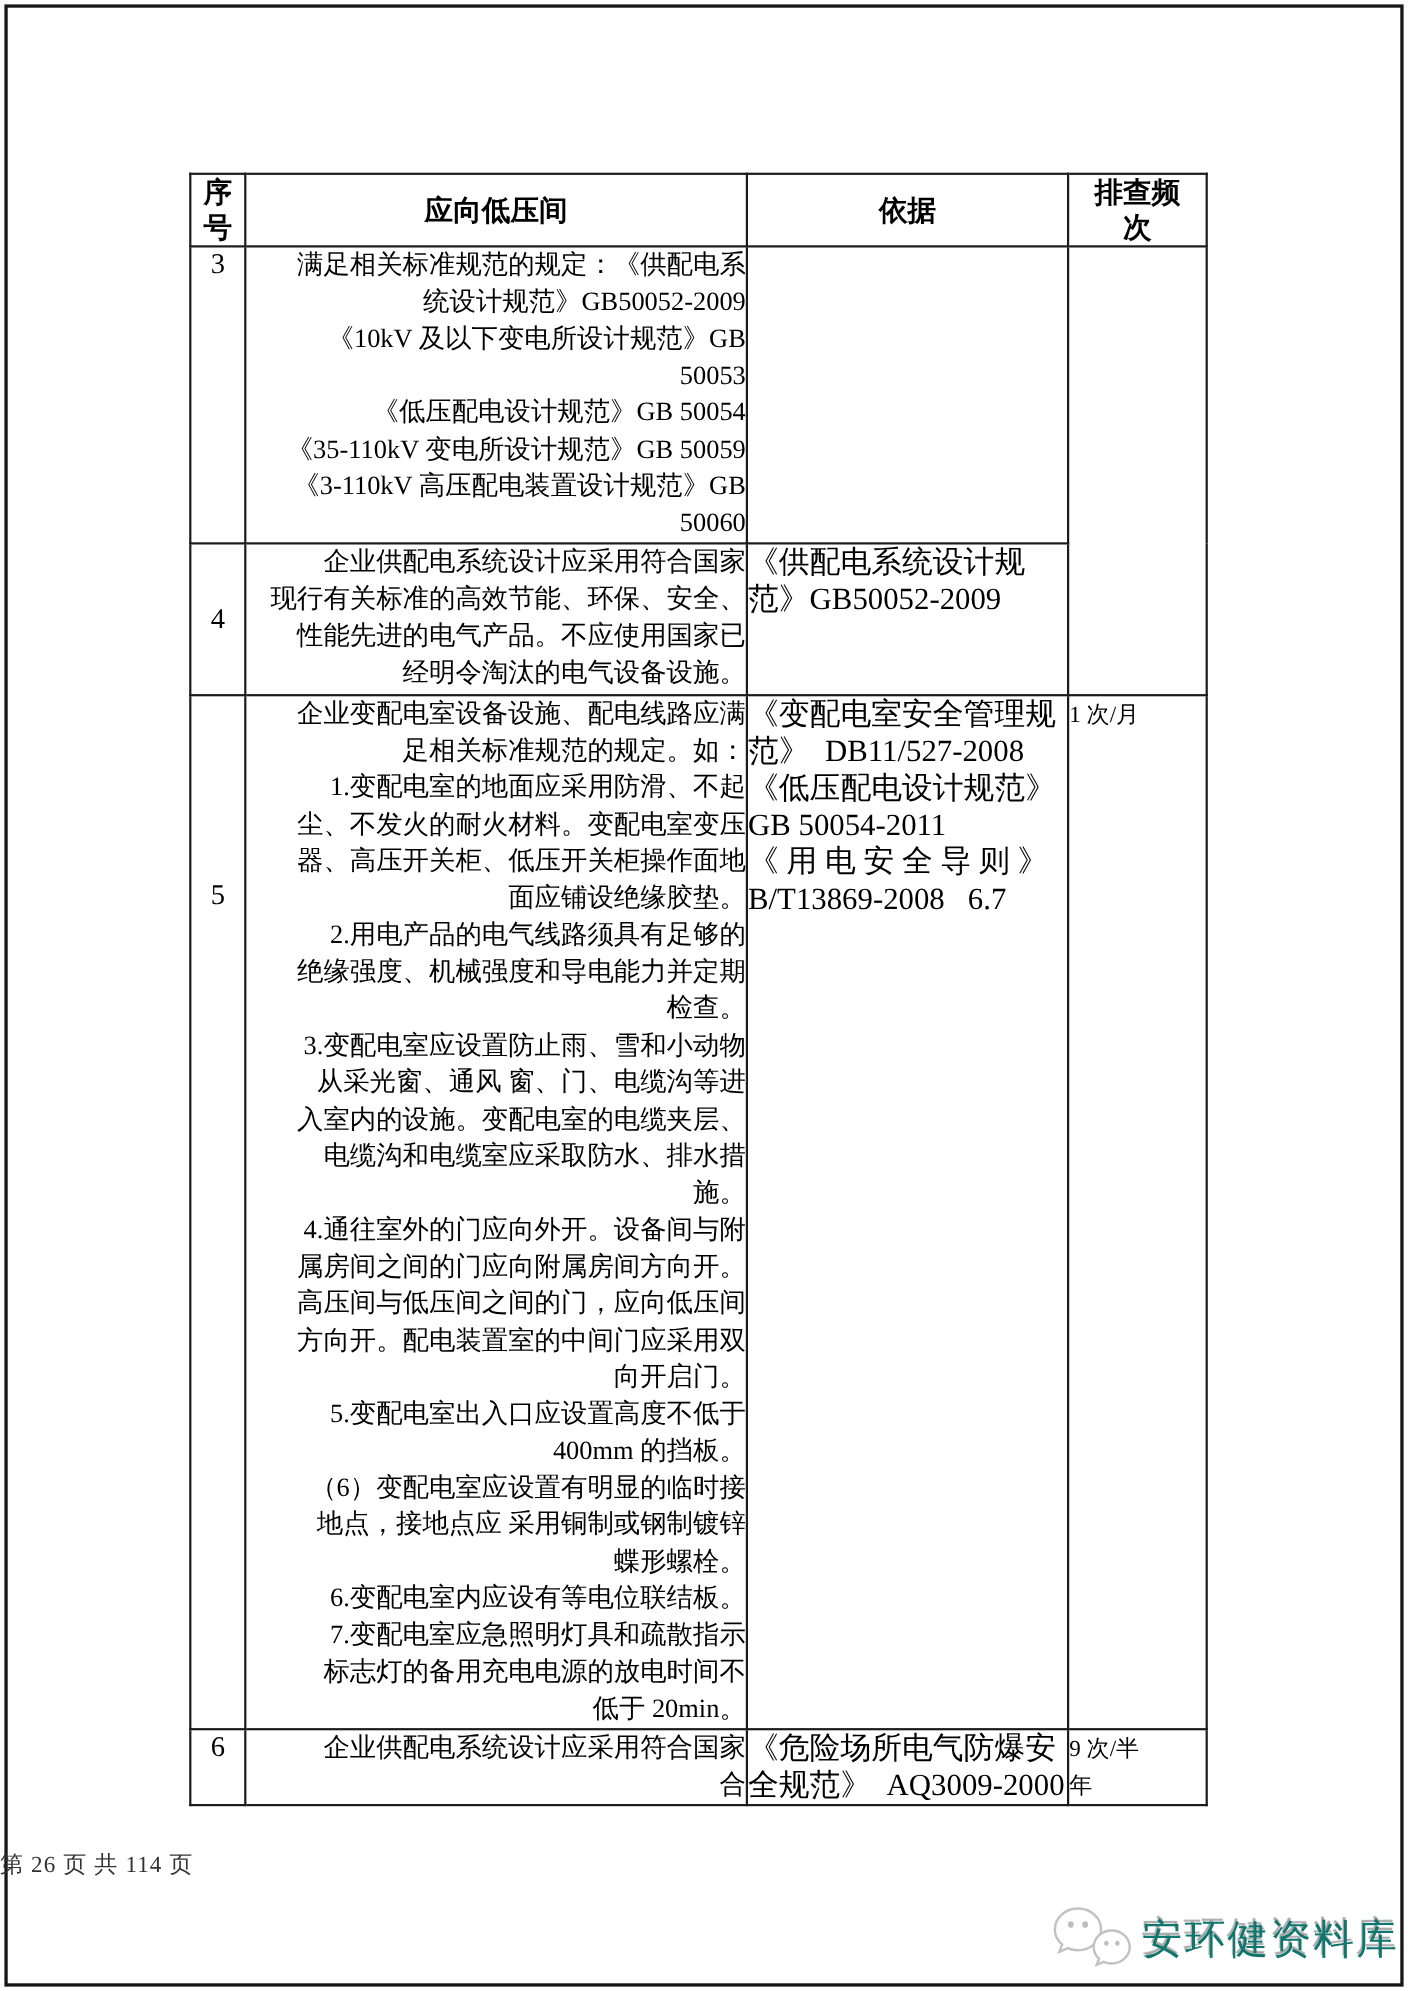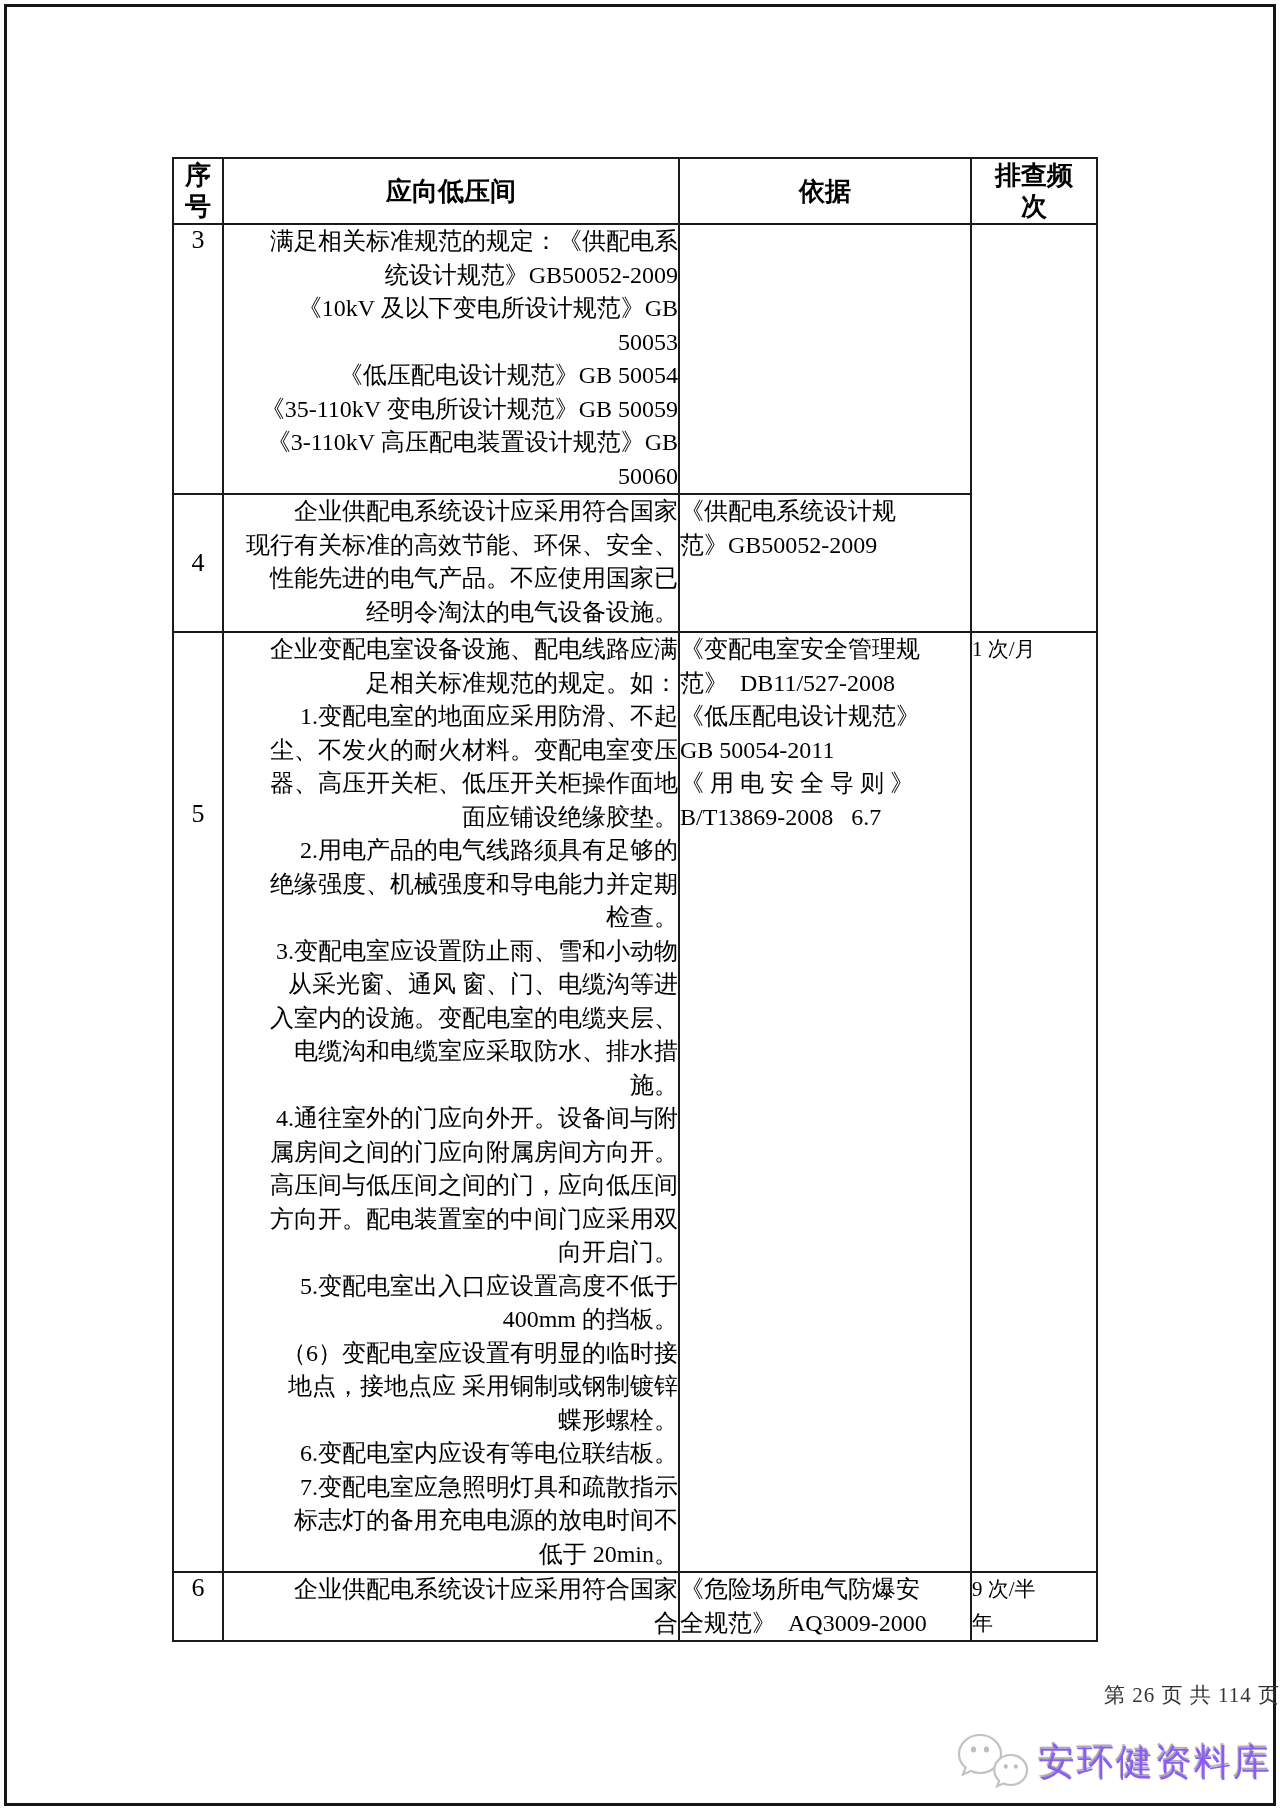--- a/index.html
+++ b/index.html
@@ -33,45 +33,45 @@
   }
   td.seq {
     text-align:center; font-size:26px; padding-top:3px;
     white-space:pre;
   }
   td.content {
     font-size:24px; line-height:33.5px;
     padding:1px 4px 0 9px; white-space:pre;text-align:right;
   }
   td.basis {
-    font-size:24px; line-height:33.5px;
+    font-size:28px; line-height:33.5px;
     padding:3px 2px 0 8px; white-space:pre;
   }
   td.freq {
     font-size:21px; line-height:33.5px;
     padding:6px 2px 0 10px; white-space:pre;
   }
   tr.r-hdr { height:66px; }
   tr.r3 { height:267px; }
   tr.r4 { height:138px; }
   tr.r5 { height:940px; }
   tr.r6 { height:69px; }
   tr.r4 td.seq { vertical-align:middle; padding-top:0; }
   tr.r5 td.seq { padding-top:166px; }
   .footer {
     position:absolute; left:0; top:1681px; width:100%;
-    text-align:right; font-size:21px; letter-spacing:1px; color:#333;
+    text-align:left; font-size:21px; letter-spacing:1px; color:#333;
   }
   .watermark {
     position:absolute; right:8px; top:1733px;
     display:flex; align-items:center; gap:8px;
   }
   .watermark-text {
     font-size:37px; letter-spacing:2px;
-    color:#8b5cf6;
+    color:#0f766e;
     text-shadow:-1px -2px 1px #a6a6a6, 1px 1px 0 #ffffff;
     white-space:nowrap;
   }
   .bubble-icon { display:block; }
 </style>
 </head>
 <body>
 
 <div class="page">
   <div class="frame"></div>

